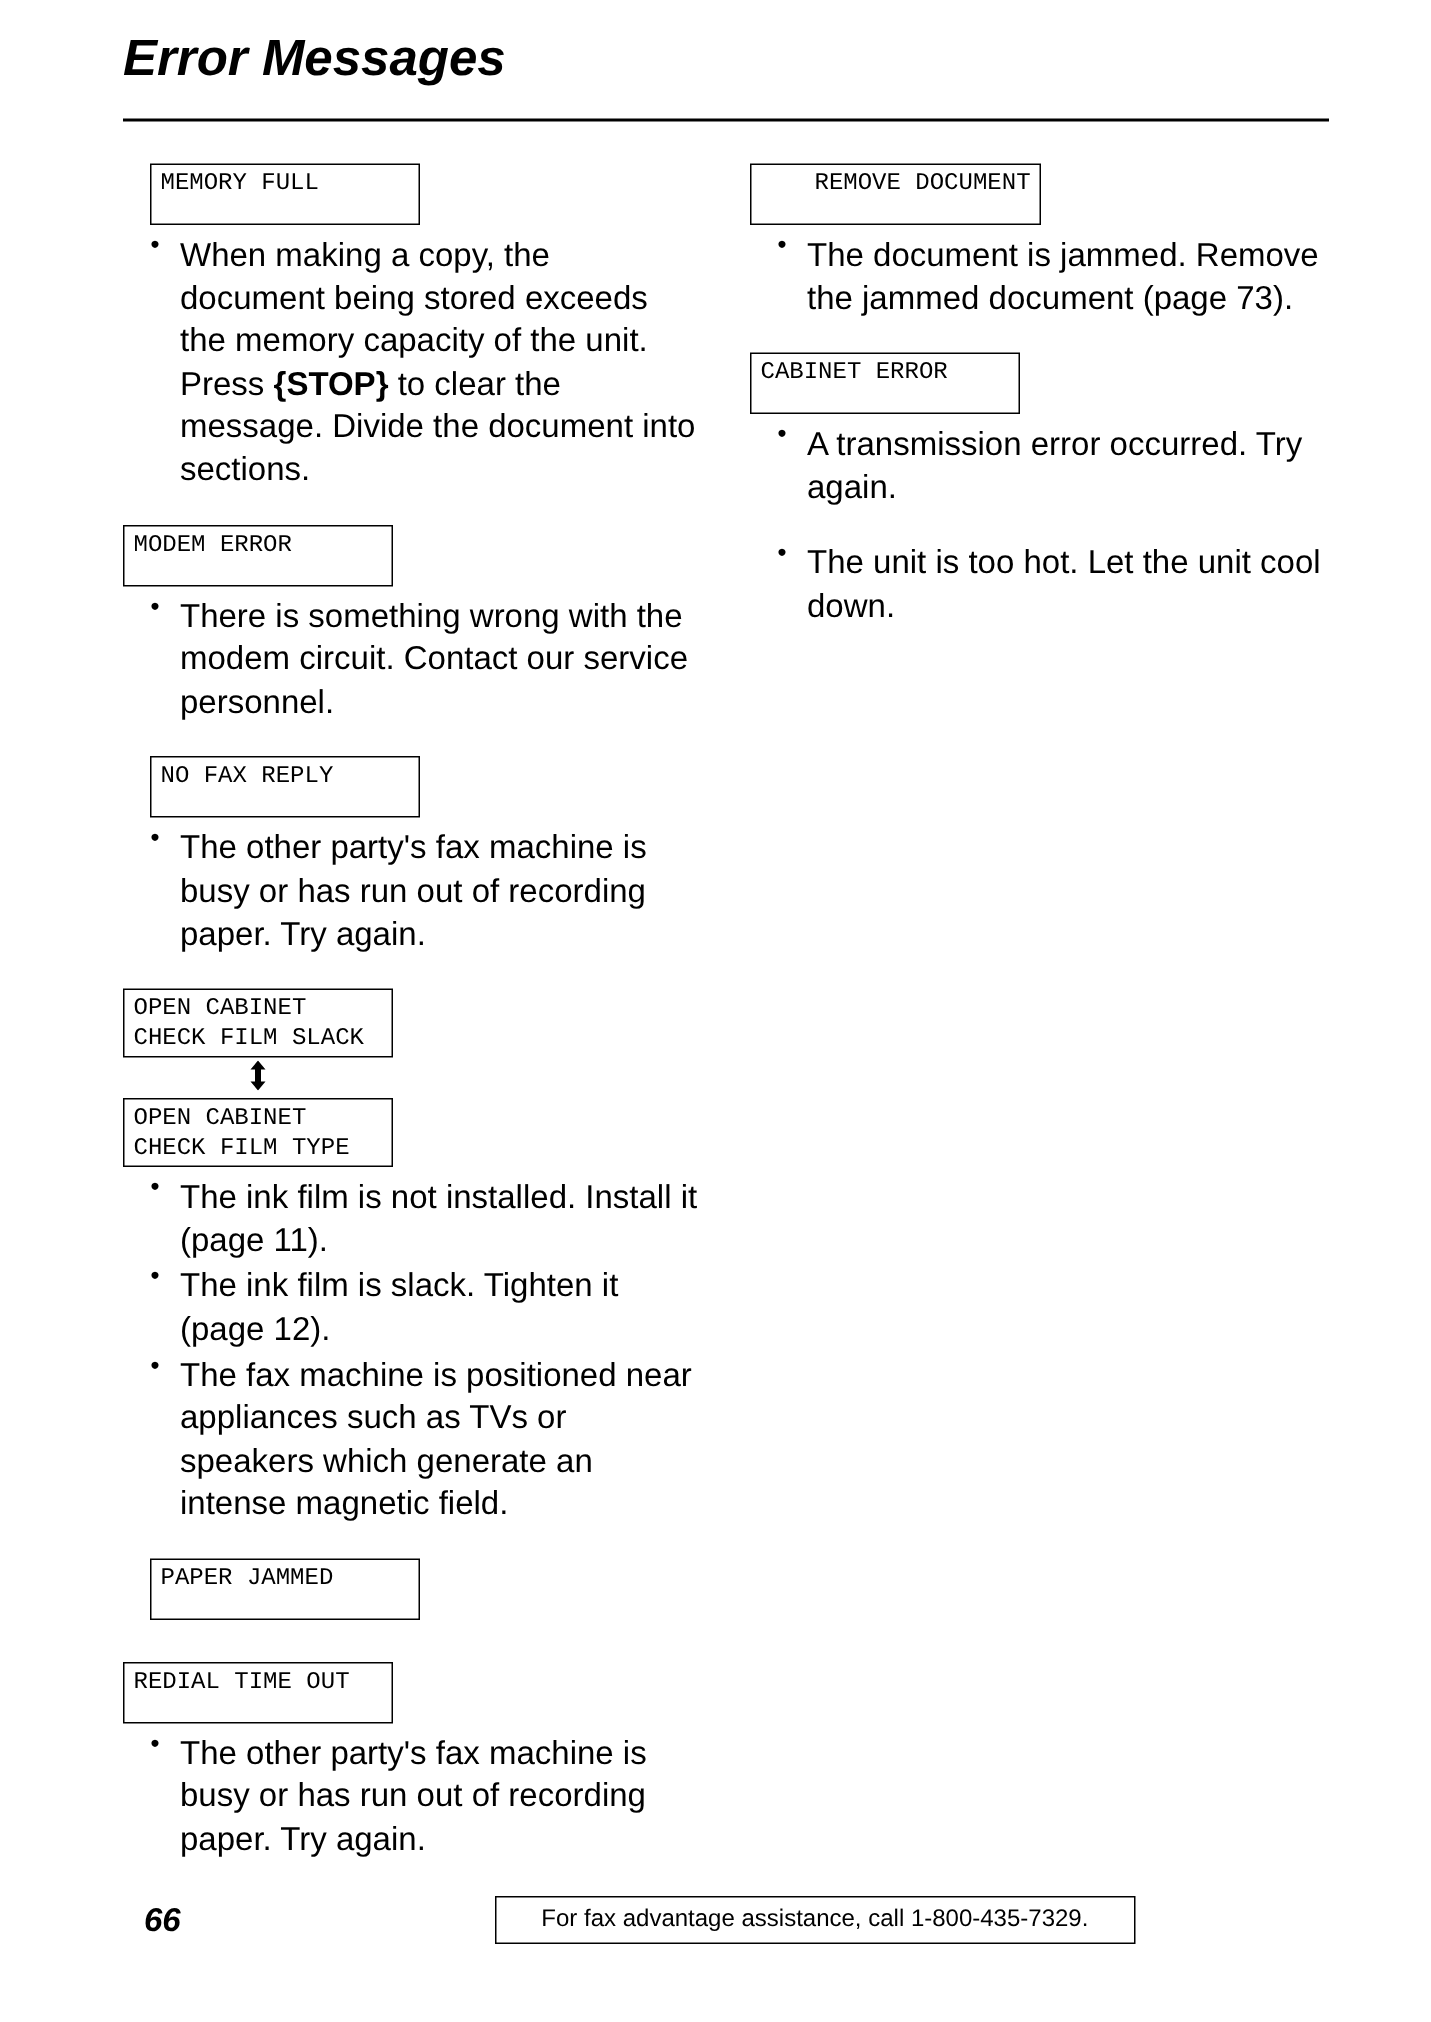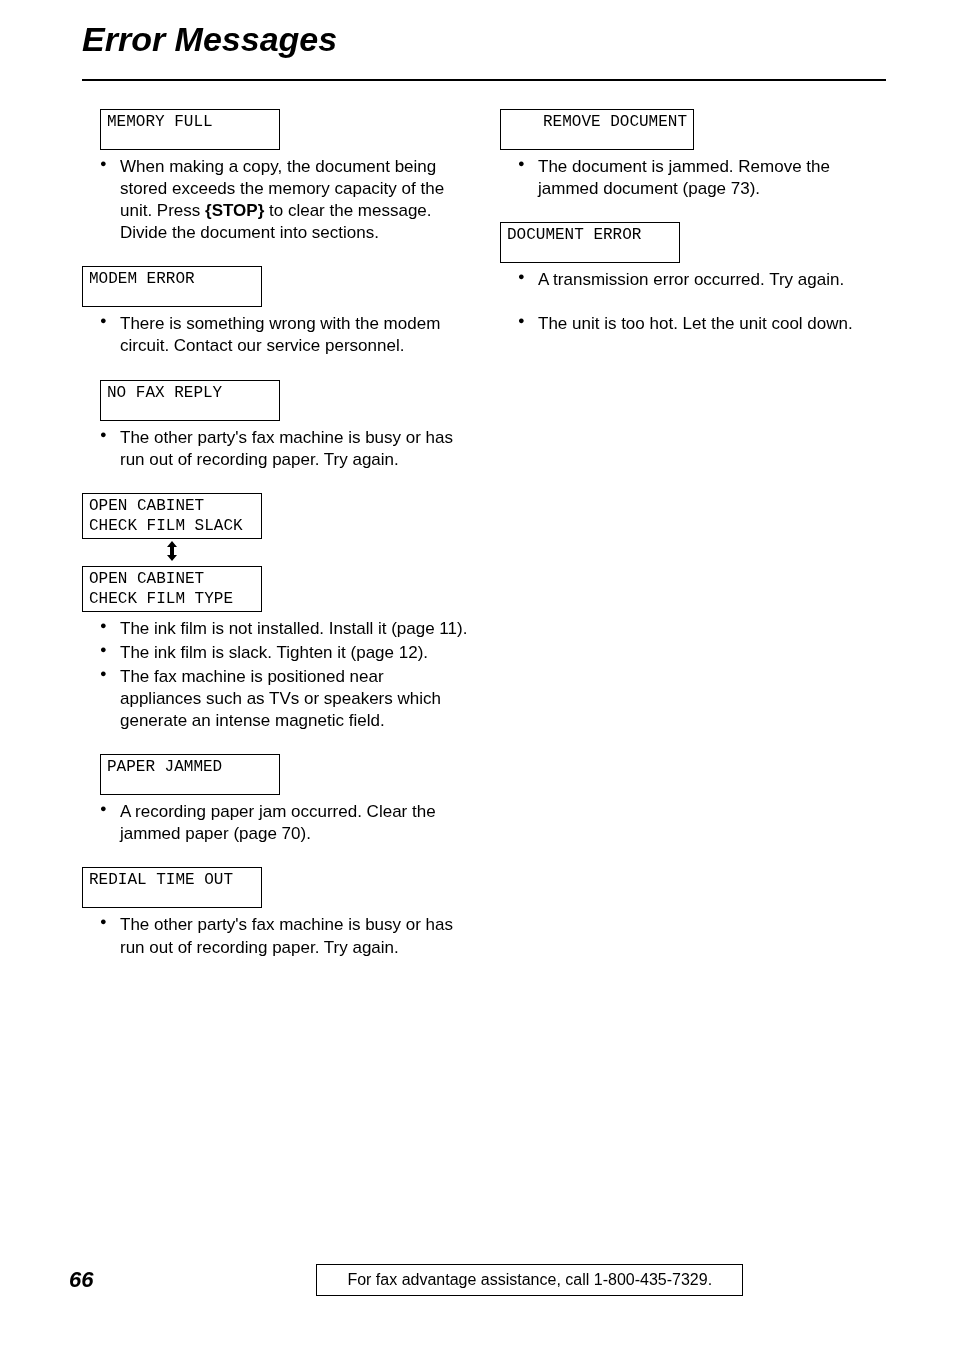--- a/index.html
+++ b/index.html
@@ -52,21 +52,21 @@
     .section {
       margin-bottom: 22px;
     }
     .bullet-list {
       list-style: none;
       padding-left: 18px;
     }
     .bullet-list li {
       position: relative;
       padding-left: 20px;
-      font-size: 17px;
+      font-size: 22px;
       line-height: 1.3;
       margin-bottom: 2px;
     }
     .bullet-list li::before {
       content: "●";
       position: absolute;
       left: 0;
       top: 0;
       font-size: 11px;
     }
@@ -88,21 +88,21 @@
       margin: 2px 0;
       width: 180px;
     }
     .open-cabinet-group {
       margin-bottom: 6px;
       text-decoration: underline;
     }
     .footer {
       position: absolute;
       bottom: 52px;
-      left: 69px;
+      left: 96px;
       right: 68px;
       display: flex;
       align-items: center;
     }
     .page-number {
       font-size: 22px;
       font-weight: bold;
       font-style: italic;
       margin-right: 80px;
     }
@@ -163,23 +163,20 @@
       </div>
       <ul class="bullet-list">
         <li>The ink film is not installed. Install it (page 11).</li>
         <li>The ink film is slack. Tighten it (page 12).</li>
         <li>The fax machine is positioned near appliances such as TVs or speakers which generate an intense magnetic field.</li>
       </ul>
     </div>
 
     <div class="section">
       <div class="message-box-padded">PAPER JAMMED</div>
-      <ul class="bullet-list">
-        <li>A recording paper jam occurred. Clear the jammed paper (page 70).</li>
-      </ul>
     </div>
 
 
     <div class="section">
       <div class="message-box-padded" style="margin-left:0;">REDIAL TIME OUT</div>
       <ul class="bullet-list">
         <li>The other party's fax machine is busy or has run out of recording paper. Try again.</li>
       </ul>
     </div>
 
@@ -188,21 +185,21 @@
   <div class="column">
 
     <div class="section">
       <div class="message-box-padded" style="margin-left:0;padding-left:42px;">REMOVE DOCUMENT</div>
       <ul class="bullet-list">
         <li>The document is jammed. Remove the jammed document (page 73).</li>
       </ul>
     </div>
 
     <div class="section">
-      <div class="message-box-padded" style="margin-left:0;">DOCUMENT ERROR</div>
+      <div class="message-box-padded" style="margin-left:0;">CABINET ERROR</div>
       <ul class="bullet-list">
         <li>A transmission error occurred. Try again.</li>
       </ul>
     </div>
 
     <div class="section">
       <ul class="bullet-list">
         <li>The unit is too hot. Let the unit cool down.</li>
       </ul>
     </div>

